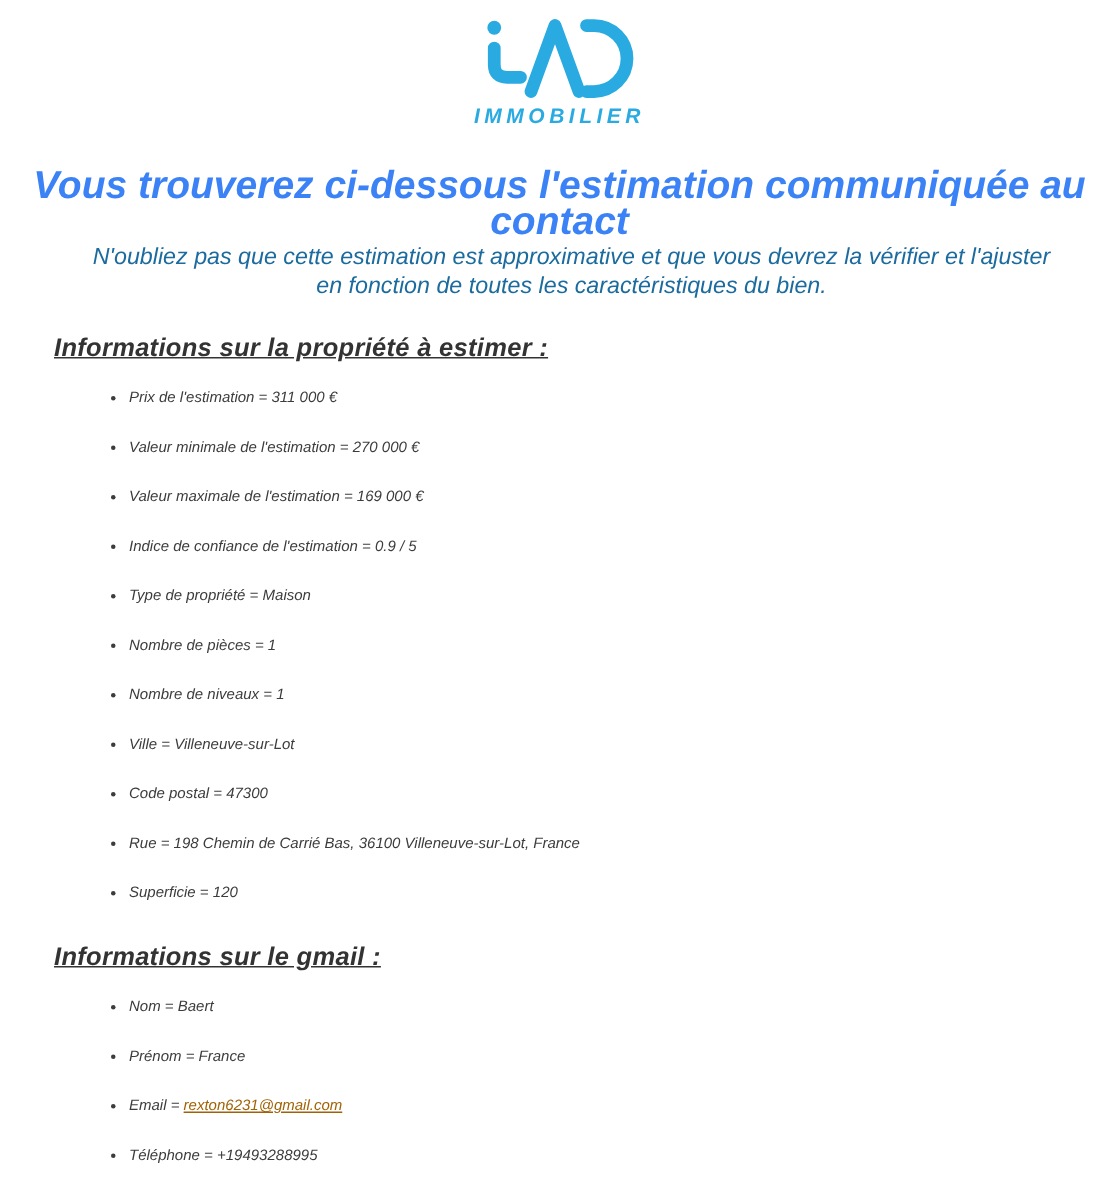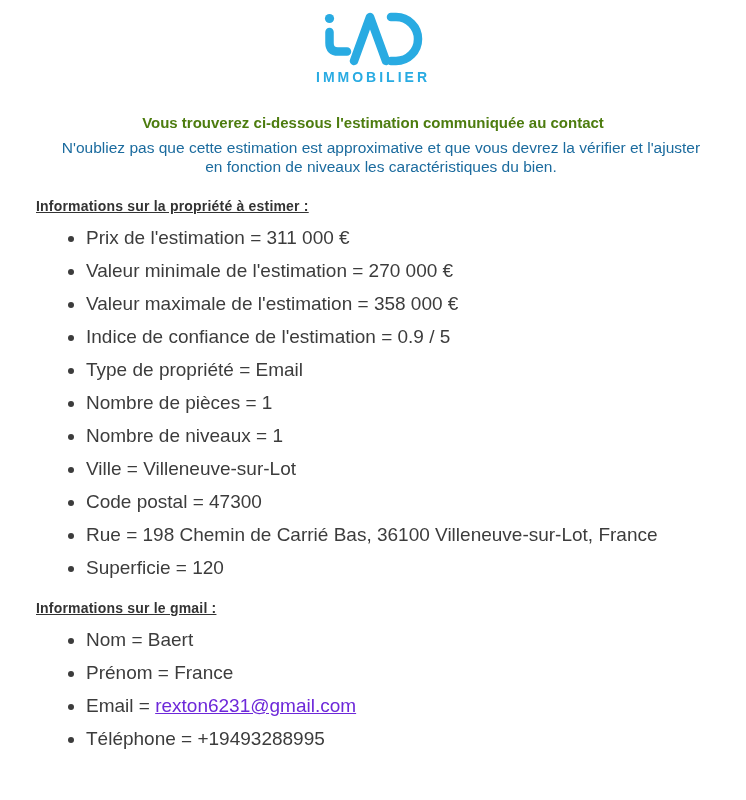--- a/index.html
+++ b/index.html
@@ -6,20 +6,21 @@
   html, body {
     background: #ffffff;
     font-family: "Liberation Sans", "DejaVu Sans", sans-serif;
   }
   .page {
     width: 746px;
     height: 800px;
     margin: 0 auto;
     background: #ffffff;
     overflow: hidden;
+    font-style: italic;
   }
 
   
   .logo-wrap {
     padding-top: 10px;
     text-align: center;
   }
   .logo-svg { display: block; margin: 0 auto; }
   .logo-subtitle {
     margin-top: 3px;
@@ -28,57 +29,57 @@
     font-weight: bold;
     letter-spacing: 3px;
   }
 
   
   .header {
     margin-top: 26px;
     text-align: center;
   }
   .header h1 {
-    color: #4d7c0f;
-    font-size: 15px;
+    color: #3b82f6;
+    font-size: 26px;
     font-weight: bold;
     line-height: 24px;
   }
   .header .subtitle {
     margin-top: 3px;
     color: #1B6B9E;
     font-size: 15.5px;
     line-height: 19px;
   }
   .header .subtitle span { display: block; padding-left: 16px; }
 
   
   .section { margin-left: 36px; margin-right: 36px; }
   .section-property { margin-top: 22px; }
   .section-lead { margin-top: 24px; }
   .section h2 {
     color: #333333;
-    font-size: 14px;
+    font-size: 17px;
     font-weight: bold;
     text-decoration: underline;
     letter-spacing: 0.2px;
   }
   .section ul {
     margin-top: 16px;
     padding-left: 50px;
     list-style-type: disc;
   }
   .section li {
     color: #3C3C3C;
-    font-size: 19px;
+    font-size: 10px;
     line-height: 16px;
     margin-bottom: 17px;
   }
   .section li a {
-    color: #6d28d9;
+    color: #a16207;
     text-decoration: underline;
     cursor: pointer;
   }
 </style>
 </head>
 <body>
 
 <div class="page">
 
   <div class="logo-wrap">
@@ -94,32 +95,32 @@
         <path d="M 70 7 L 75 7 A 22 22 0 0 1 75 51 L 70 51"></path>
       </g>
     </svg>
     <div class="logo-subtitle">IMMOBILIER</div>
   </div>
 
   <div class="header">
     <h1>Vous trouverez ci-dessous l'estimation communiquée au contact</h1>
     <div class="subtitle">
       <span>N'oubliez pas que cette estimation est approximative et que vous devrez la vérifier et l'ajuster</span>
-      <span>en fonction de niveaux les caractéristiques du bien.</span>
+      <span>en fonction de toutes les caractéristiques du bien.</span>
     </div>
   </div>
 
   <div class="section section-property">
     <h2>Informations sur la propriété à estimer :</h2>
     <ul>
       <li><span>Prix de l'estimation = 311 000 €</span></li>
       <li><span>Valeur minimale de l'estimation = 270 000 €</span></li>
-      <li><span>Valeur maximale de l'estimation = 358 000 €</span></li>
+      <li><span>Valeur maximale de l'estimation = 169 000 €</span></li>
       <li><span>Indice de confiance de l'estimation = 0.9 / 5</span></li>
-      <li><span>Type de propriété = Email</span></li>
+      <li><span>Type de propriété = Maison</span></li>
       <li><span>Nombre de pièces = 1</span></li>
       <li><span>Nombre de niveaux = 1</span></li>
       <li><span>Ville = Villeneuve-sur-Lot</span></li>
       <li><span>Code postal = 47300</span></li>
       <li><span>Rue = 198 Chemin de Carrié Bas, 36100 Villeneuve-sur-Lot, France</span></li>
       <li><span>Superficie = 120</span></li>
     </ul>
   </div>
 
   <div class="section section-lead">

